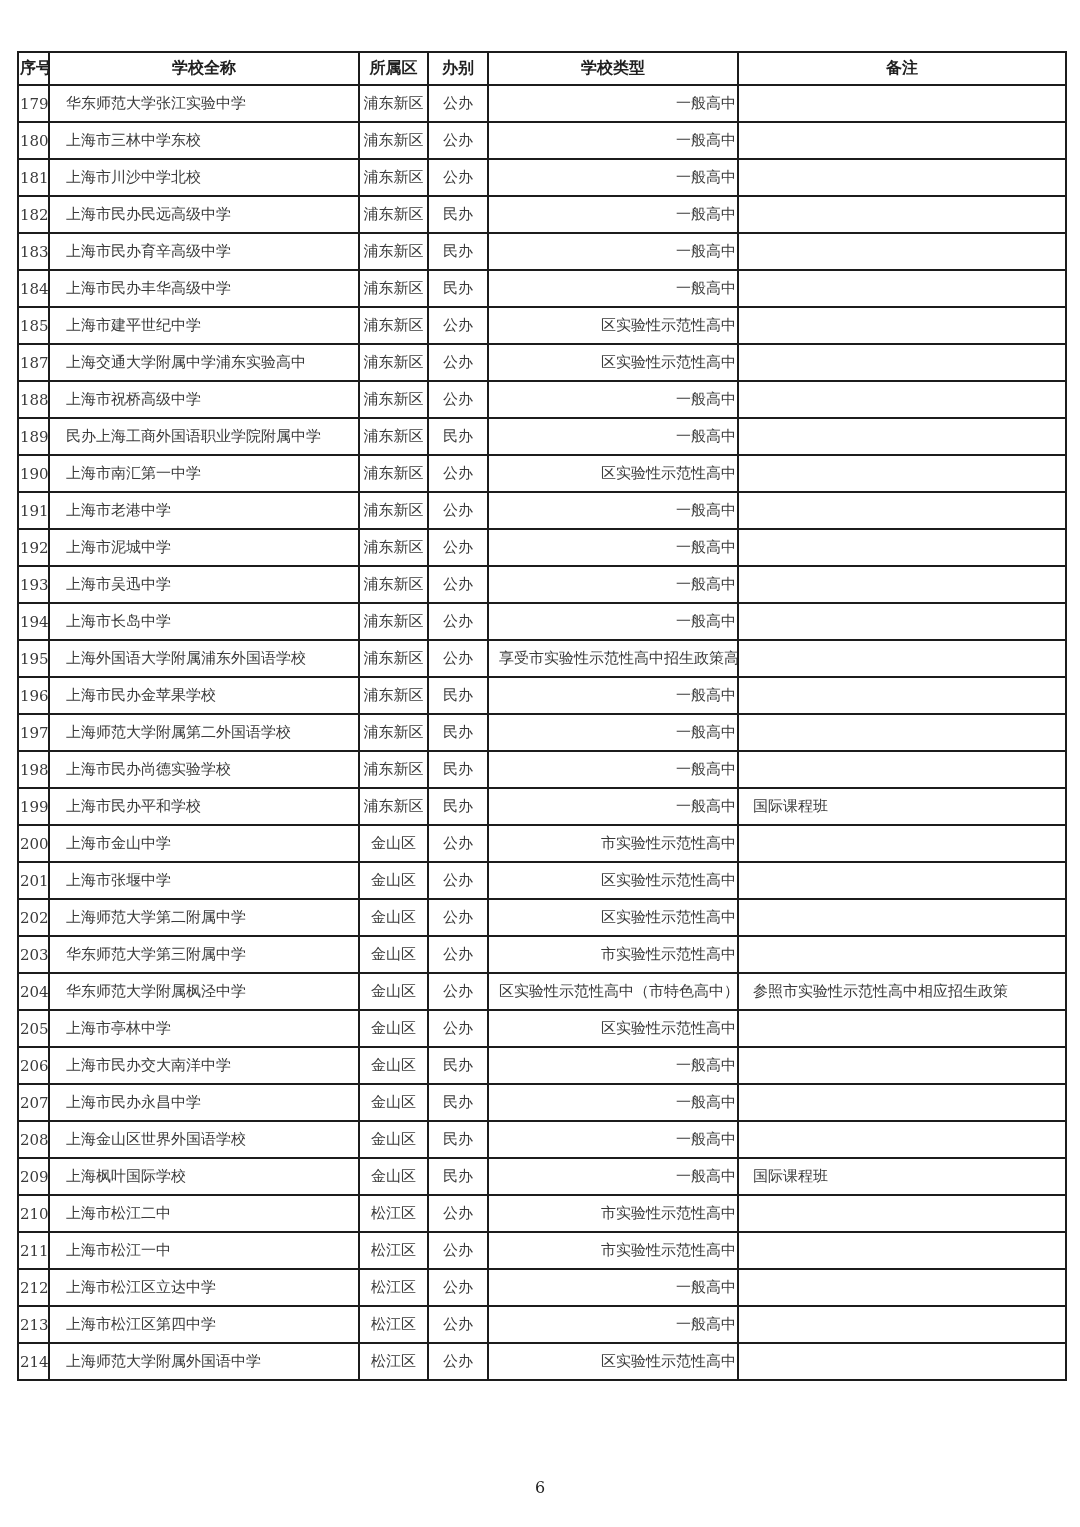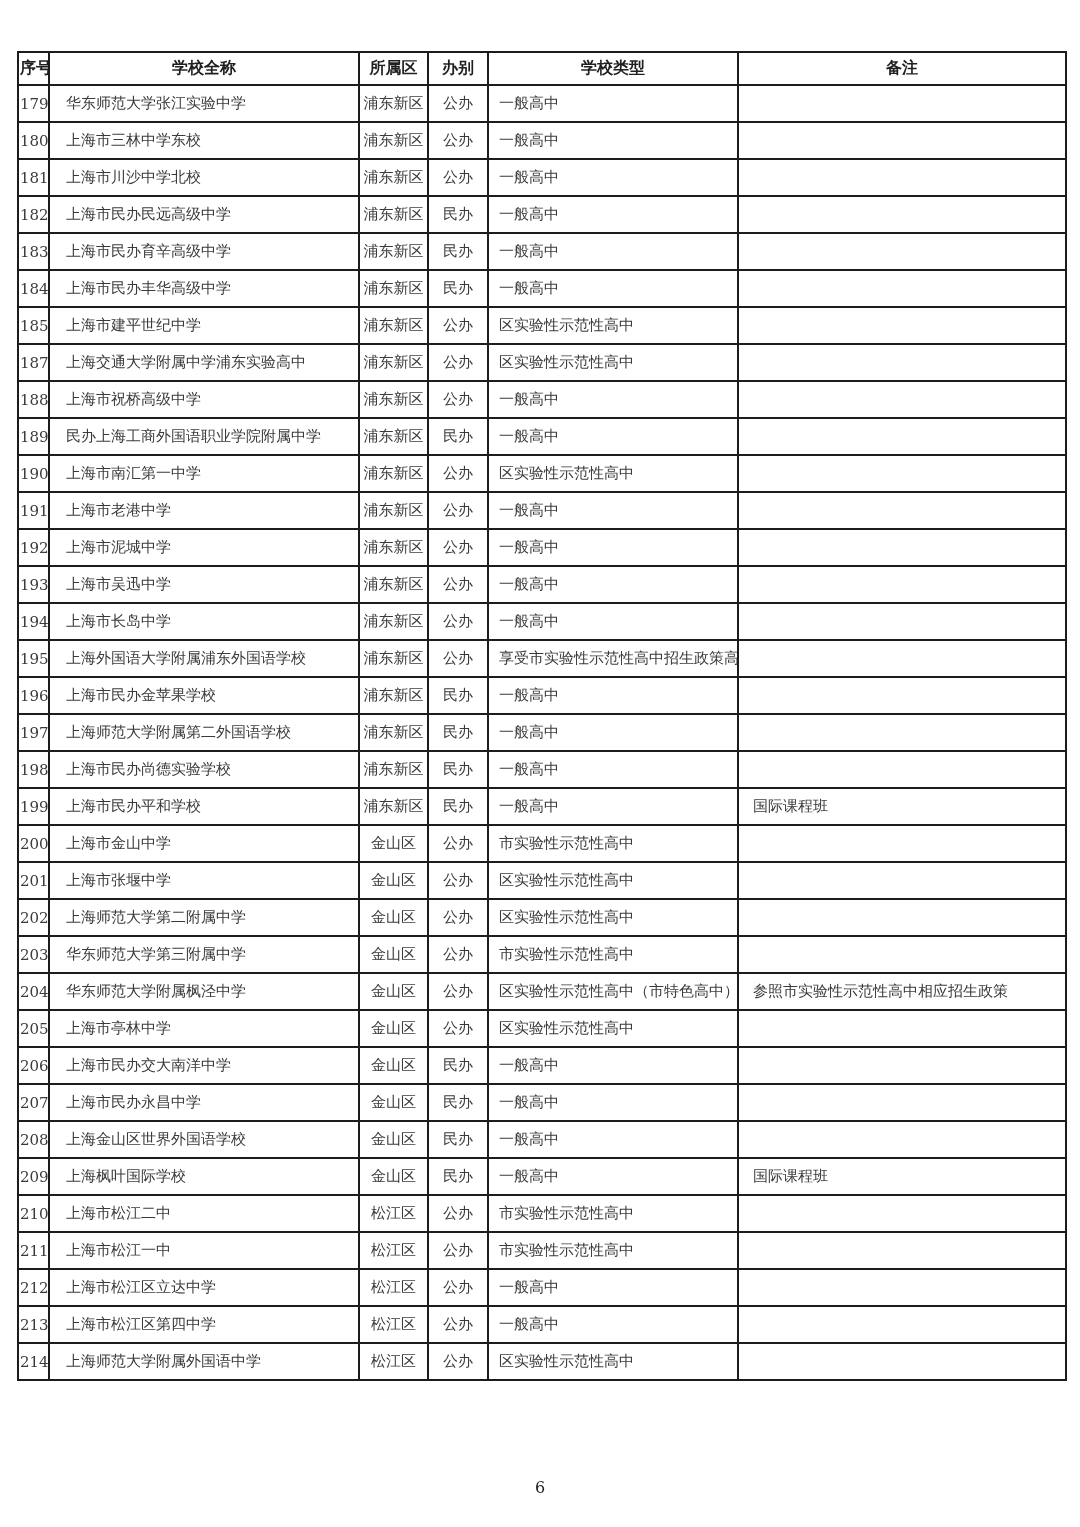--- a/index.html
+++ b/index.html
@@ -46,21 +46,21 @@
     color: #3a3a3a;
   }
   td.col-0 {
     text-align: center;
     font-size: 14px;
     color: #444444;
   }
   td.col-1 { text-align: left; padding-left: 16px; }
   td.col-2 { text-align: center; }
   td.col-3 { text-align: center; }
-  td.col-4 { text-align: left; padding-left: 10px; }
+  td.col-4 { text-align: right; padding-left: 10px; }
   td.col-5 { text-align: left; padding-left: 14px; }
 
   .page-number {
     position: absolute;
     left: 0;
     top: 1478px;
     width: 1080px;
     text-align: center;
     font-size: 16px;
     color: #222222;

